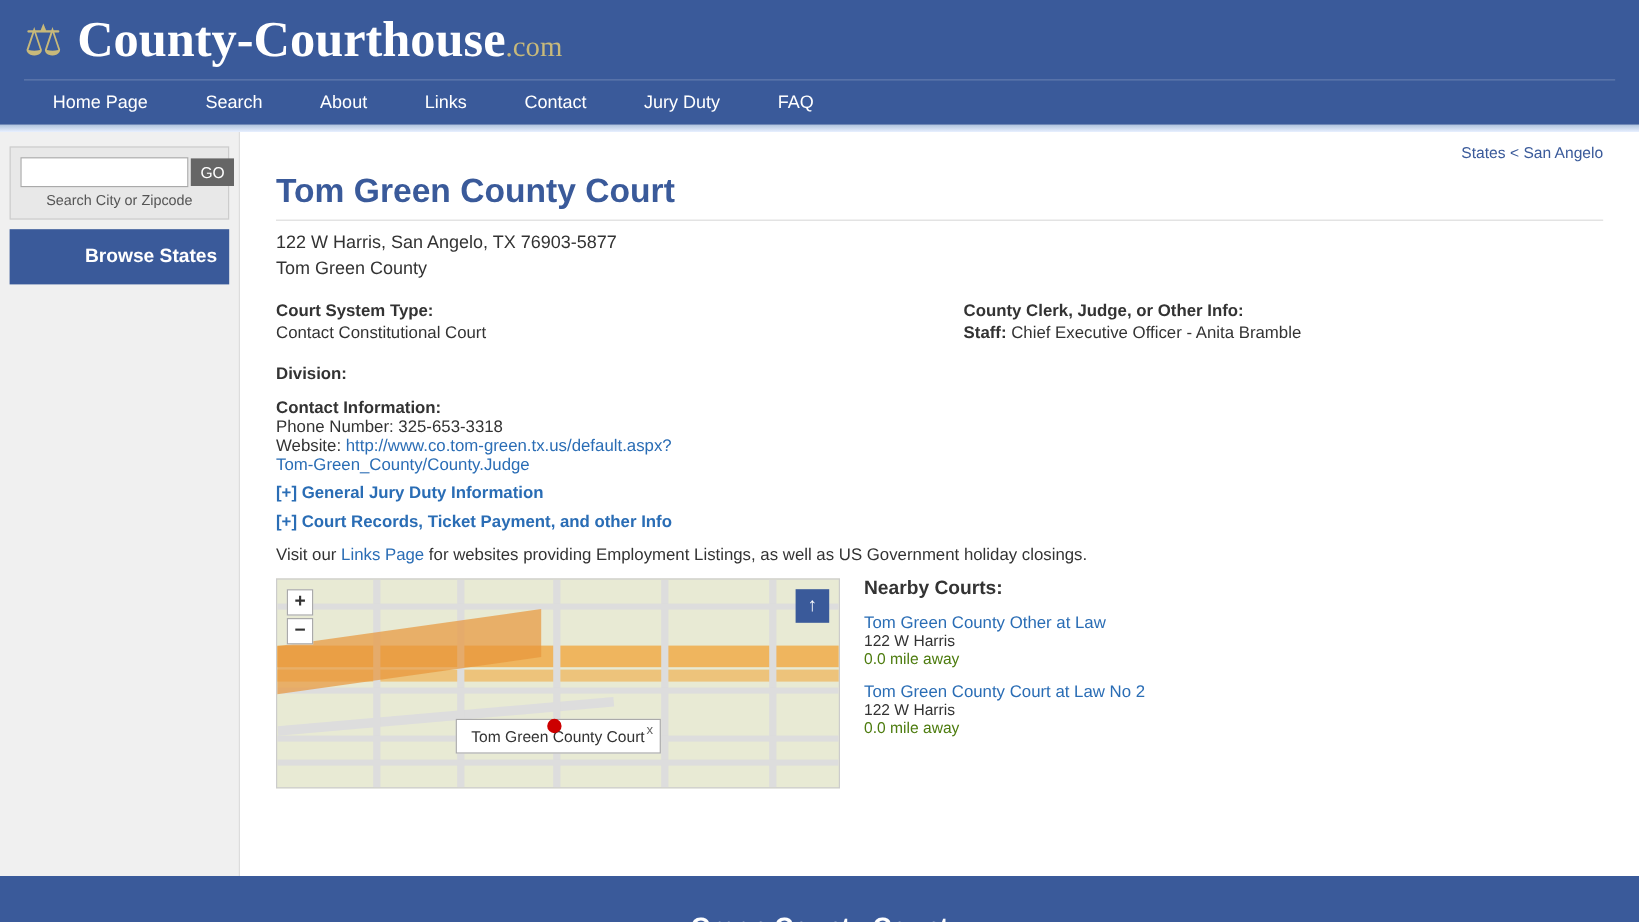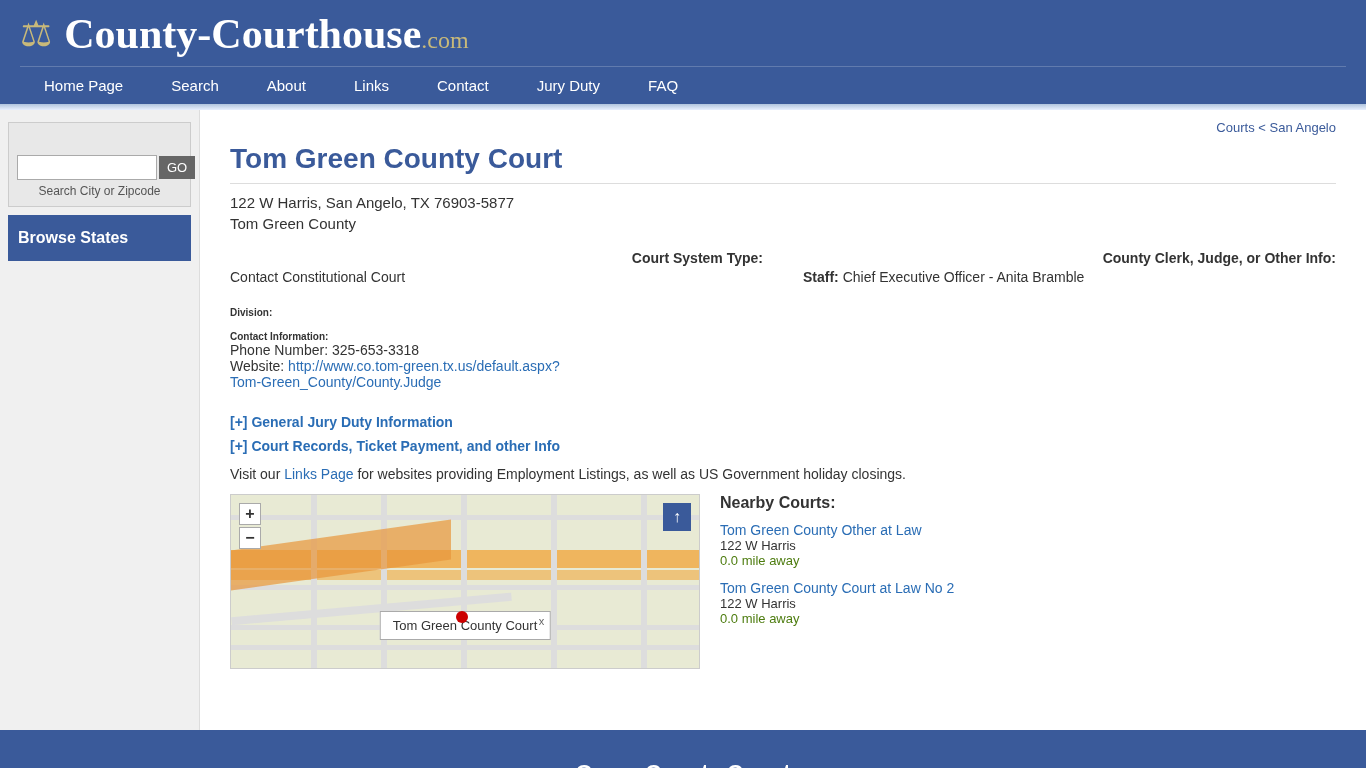--- a/index.html
+++ b/index.html
@@ -82,21 +82,21 @@
     .search-label {
       font-size: 12px;
       color: #555;
       margin-top: 4px;
       text-align: center;
     }
     .browse-states-btn {
       background: #3a5a9a;
       color: #fff;
       padding: 14px 10px;
-      text-align: left;
+      text-align: right;
       font-size: 16px;
       cursor: pointer;
       margin-top: 4px;
       font-weight: bold;
     }
 
     
     .main {
       flex: 1;
       padding: 10px 30px 20px 30px;
@@ -131,28 +131,27 @@
     .info-grid {
       display: flex;
       gap: 40px;
       margin-bottom: 18px;
     }
     .info-col { flex: 1; }
     .info-label {
       font-weight: bold;
       font-size: 14px;
       margin-bottom: 3px;
-      text-align: right;
     }
     .info-value { font-size: 14px; }
     .staff-label { font-weight: bold; }
 
     .division-section { margin-bottom: 12px; }
-    .contact-section { margin-bottom: 24px; }
-    .field-label { font-weight: bold; font-size: 10px; }
+    .contact-section { margin-bottom: 7px; }
+    .field-label { font-weight: bold; font-size: 14px; }
     .field-value { font-size: 14px; }
     .link-blue { color: #2a6db5; text-decoration: none; }
 
     .action-link {
       color: #2a6db5;
       font-weight: bold;
       text-decoration: none;
       display: block;
       margin-bottom: 8px;
       font-size: 14px;
@@ -321,33 +320,33 @@
     <a class="nav-item">FAQ</a>
   </nav>
 </div>
 
 <div class="gradient-strip"></div>
 
 <div class="layout">
 
   <div class="sidebar">
     <div class="search-box-area">
-      <div style="display:flex;align-items:center;margin-top:24px;">
+      <div style="display:flex;align-items:center;">
         <input class="search-input" type="text" placeholder="" style="">
         <button class="go-btn">GO</button>
       </div>
       <div class="search-label">Search City or Zipcode</div>
     </div>
     <div class="browse-states-btn">Browse States</div>
   </div>
 
   <div class="main">
 
     <div class="breadcrumb">
-      <a>Courts</a>
+      <a>States</a>
       <span> &lt; </span>
       <a>San Angelo</a>
     </div>
 
     <h1 class="page-title">Tom Green County Court</h1>
 
     <div class="address">122 W Harris, San Angelo, TX 76903-5877</div>
     <div class="county-name">Tom Green County</div>
 
     <div class="info-grid">

